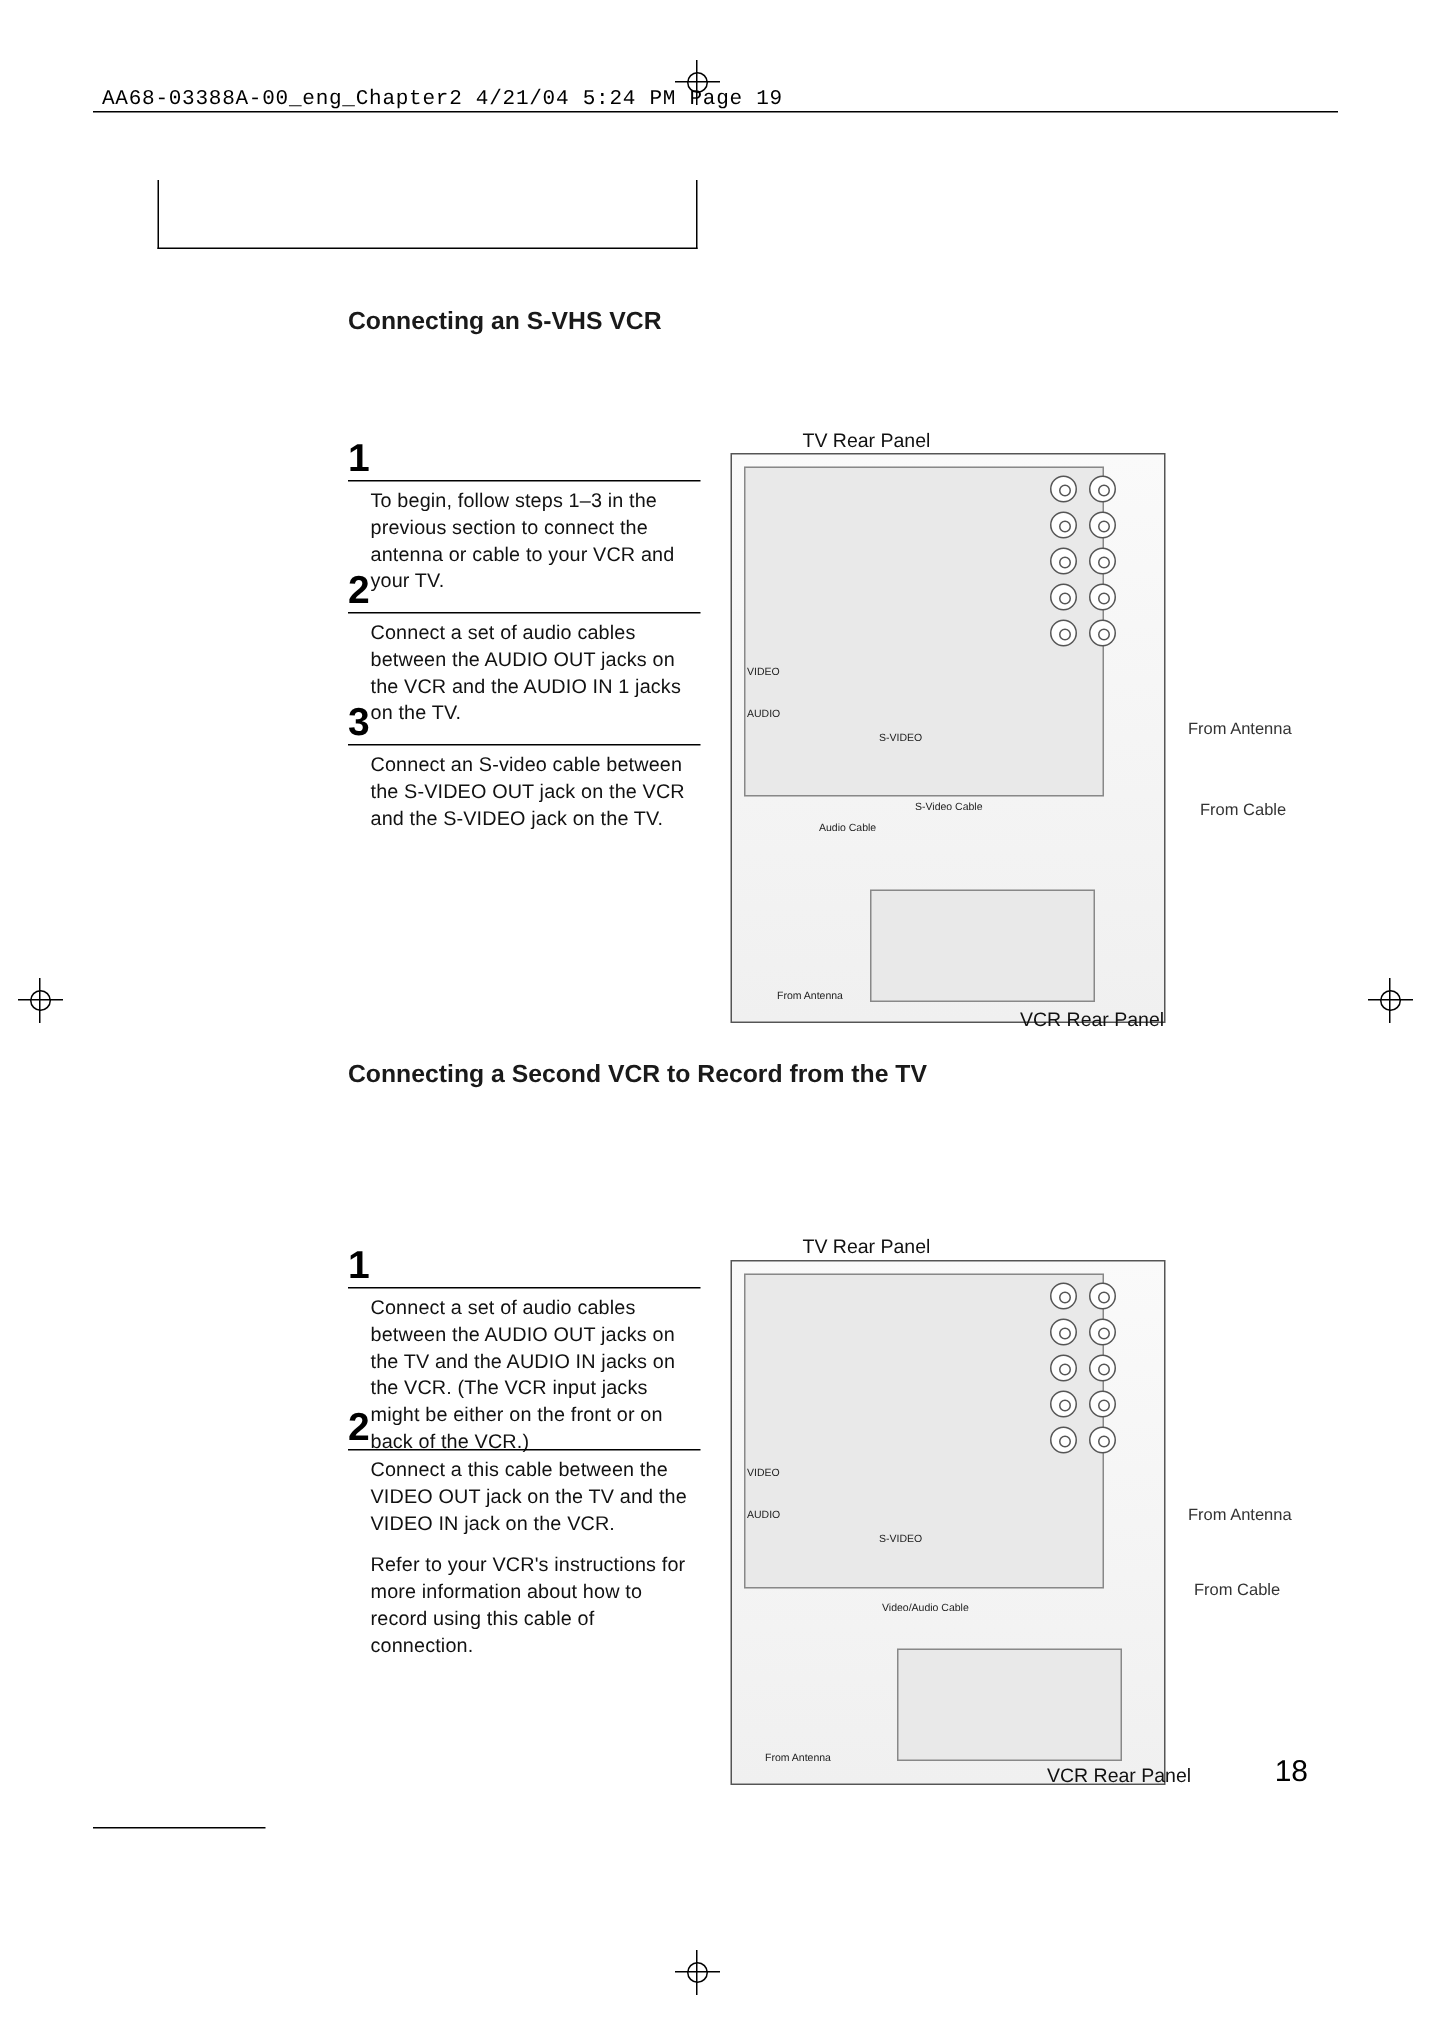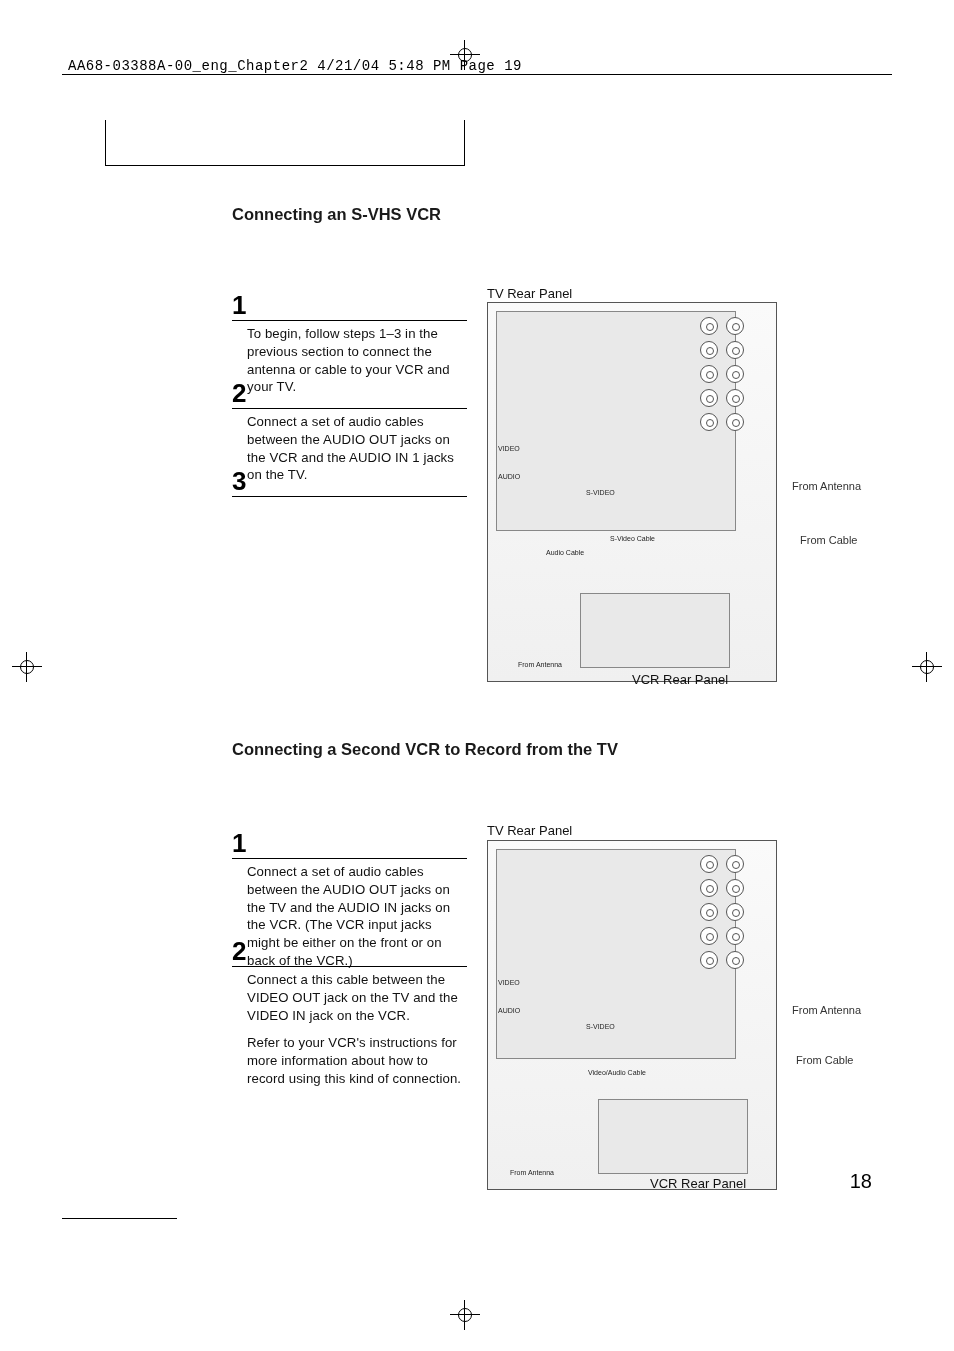--- a/index.html
+++ b/index.html
@@ -44,21 +44,21 @@
     border-top: none;
   }
   .section-heading {
     position: absolute;
     left: 232px;
     font-weight: bold;
     font-size: 16.5px;
     color: #1a1a1a;
   }
   .section-heading.h1 { top: 205px; }
-  .section-heading.h2 { top: 740px; text-align: center; }
+  .section-heading.h2 { top: 707px; text-align: center; }
   .step-block {
     position: absolute;
     left: 232px;
     width: 235px;
   }
   .step-num {
     font-family: Helvetica, Arial, sans-serif;
     font-weight: bold;
     font-size: 26px;
     line-height: 1;
@@ -77,20 +77,21 @@
     font-weight: 400;
     color: #111;
     letter-spacing: 0.1px;
     margin-left: 15px;
   }
   .step-text.extra { margin-top: 10px; }
   .diagram-label {
     position: absolute;
     font-size: 13px;
     color: #111;
+    margin-left: 48px;
   }
   .diagram-box {
     position: absolute;
     border: 1px solid #555;
     background: linear-gradient(#fafafa,#f0f0f0);
   }
   .diagram-caption-small {
     position: absolute;
     font-size: 11px;
     color: #333;
@@ -162,21 +163,21 @@
 </style>
 </head>
 <body>
 
 <div class="page-wrapper">
 
   <div class="regmark top-regmark">
       <span class="circ"></span>
     </div>
   <div class="header-line">
-    <span>AA68-03388A-00_eng_Chapter2  4/21/04  5:48 PM  Page 19</span>
+    <span>AA68-03388A-00_eng_Chapter2  4/21/04  5:24 PM  Page 19</span>
   </div>
   <div class="top-rule"></div>
 
   <div class="regmark side-regmark left">
       <span class="circ"></span>
     </div>
   <div class="regmark side-regmark right">
       <span class="circ"></span>
     </div>
 
@@ -190,20 +191,21 @@
     <div class="step-text">To begin, follow steps 1–3 in the previous section to connect the antenna or cable to your VCR and your TV.</div>
   </div>
   <div class="step-block" style="top:380px;">
     <div class="step-num">2</div>
     <hr class="step-rule">
     <div class="step-text">Connect a set of audio cables between the AUDIO OUT jacks on the  VCR and the AUDIO IN 1 jacks on the TV.</div>
   </div>
   <div class="step-block" style="top:468px;">
     <div class="step-num">3</div>
     <hr class="step-rule">
+    <div class="step-text">Connect an S-video cable between the S-VIDEO OUT jack on the VCR and the S-VIDEO jack on the TV.</div>
   </div>
 
   <div class="diagram-label" style="left:487px; top:286px;">TV Rear Panel</div>
   <div class="diagram-box" style="left:487px; top:302px; width:290px; height:380px;">
 
      <div class="tv-panel" style="left:8px; top:8px; width:240px; height:220px;"></div>
      <div class="jack-dbl" style="left:212px; top:14px;"></div>
      <div class="jack-dbl" style="left:238px; top:14px;"></div>
      <div class="jack-dbl" style="left:212px; top:38px;"></div>
      <div class="jack-dbl" style="left:238px; top:38px;"></div>
@@ -230,21 +232,21 @@
 
   <div class="step-block" style="top:830px;">
     <div class="step-num">1</div>
     <hr class="step-rule">
     <div class="step-text">Connect a set of audio cables between the AUDIO OUT jacks on the TV and the AUDIO IN jacks on the VCR. (The VCR input jacks might be either on the front or on back of the VCR.)</div>
   </div>
   <div class="step-block" style="top:938px;">
     <div class="step-num">2</div>
     <hr class="step-rule">
     <div class="step-text">Connect a this cable between the VIDEO OUT jack on the TV and the VIDEO IN jack on the VCR.</div>
-    <div class="step-text extra">Refer to your VCR's instructions for more information about how to record using this kind of connection.</div>
+    <div class="step-text extra">Refer to your VCR's instructions for more information about how to record using this cable of connection.</div>
   </div>
 
   <div class="diagram-label" style="left:487px; top:823px;">TV Rear Panel</div>
   <div class="diagram-box" style="left:487px; top:840px; width:290px; height:350px;">
      <div class="tv-panel" style="left:8px; top:8px; width:240px; height:210px;"></div>
      <div class="jack-dbl" style="left:212px; top:14px;"></div>
      <div class="jack-dbl" style="left:238px; top:14px;"></div>
      <div class="jack-dbl" style="left:212px; top:38px;"></div>
      <div class="jack-dbl" style="left:238px; top:38px;"></div>
      <div class="jack-dbl" style="left:212px; top:62px;"></div>

